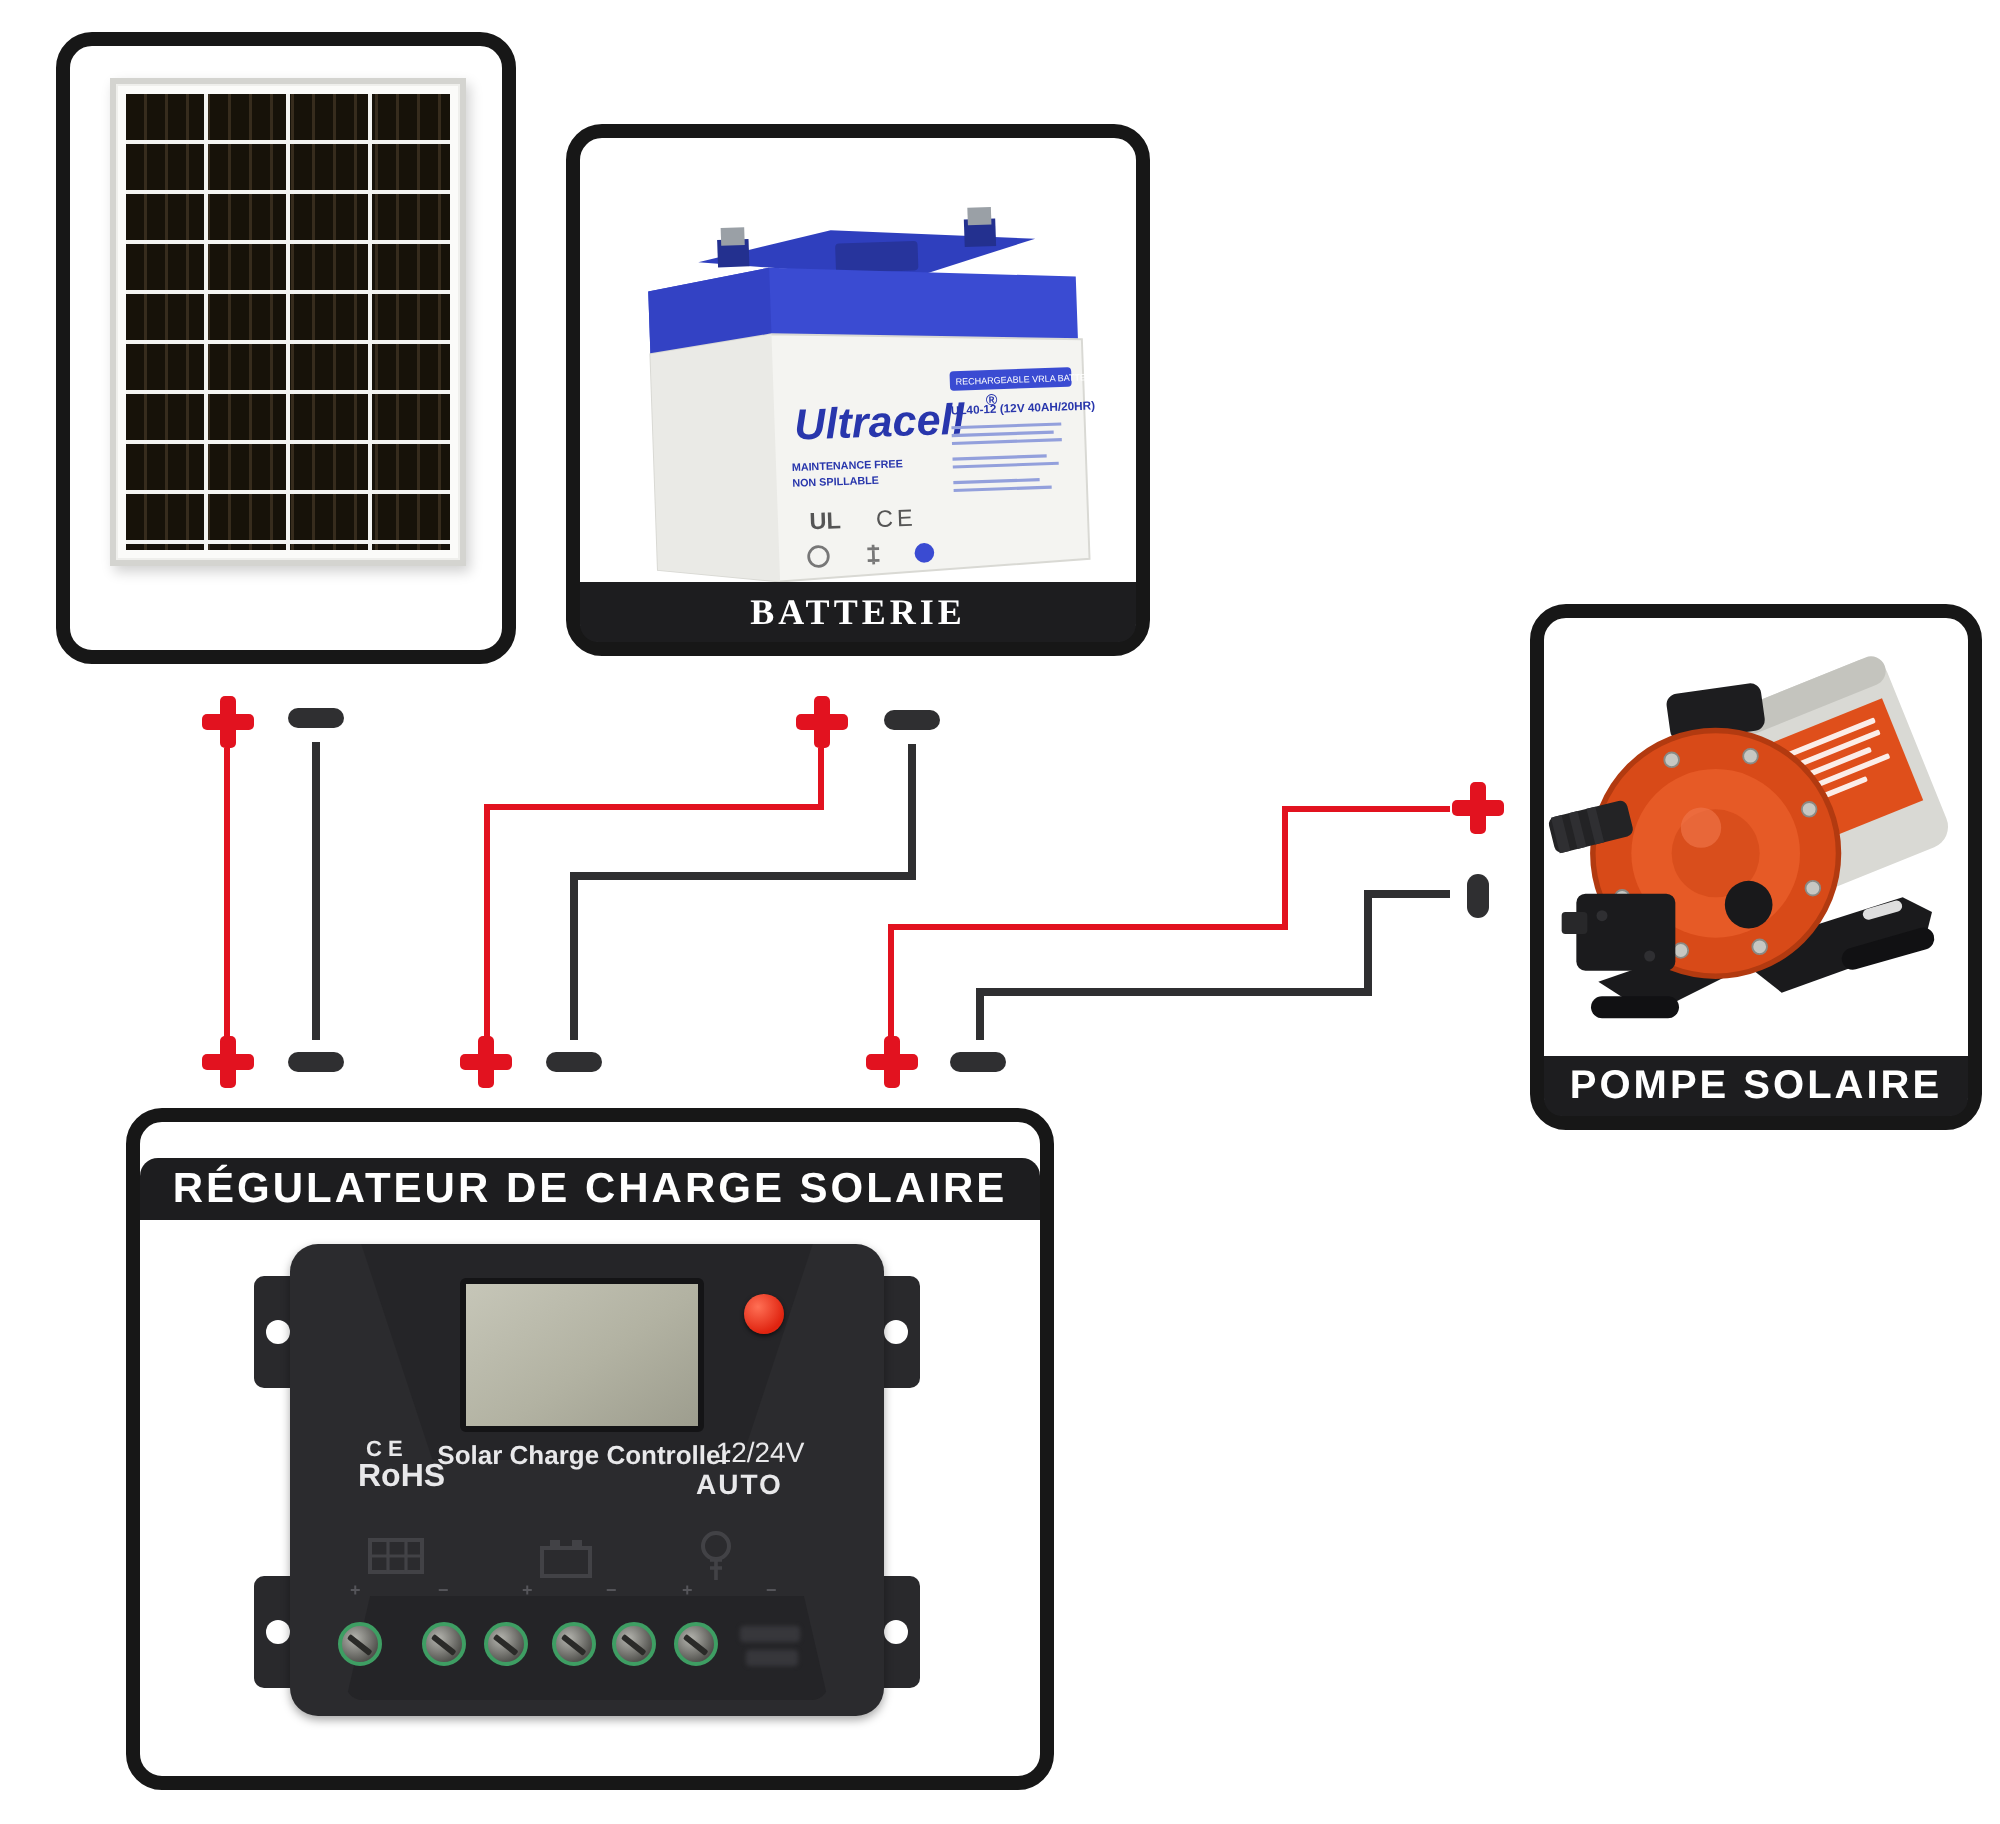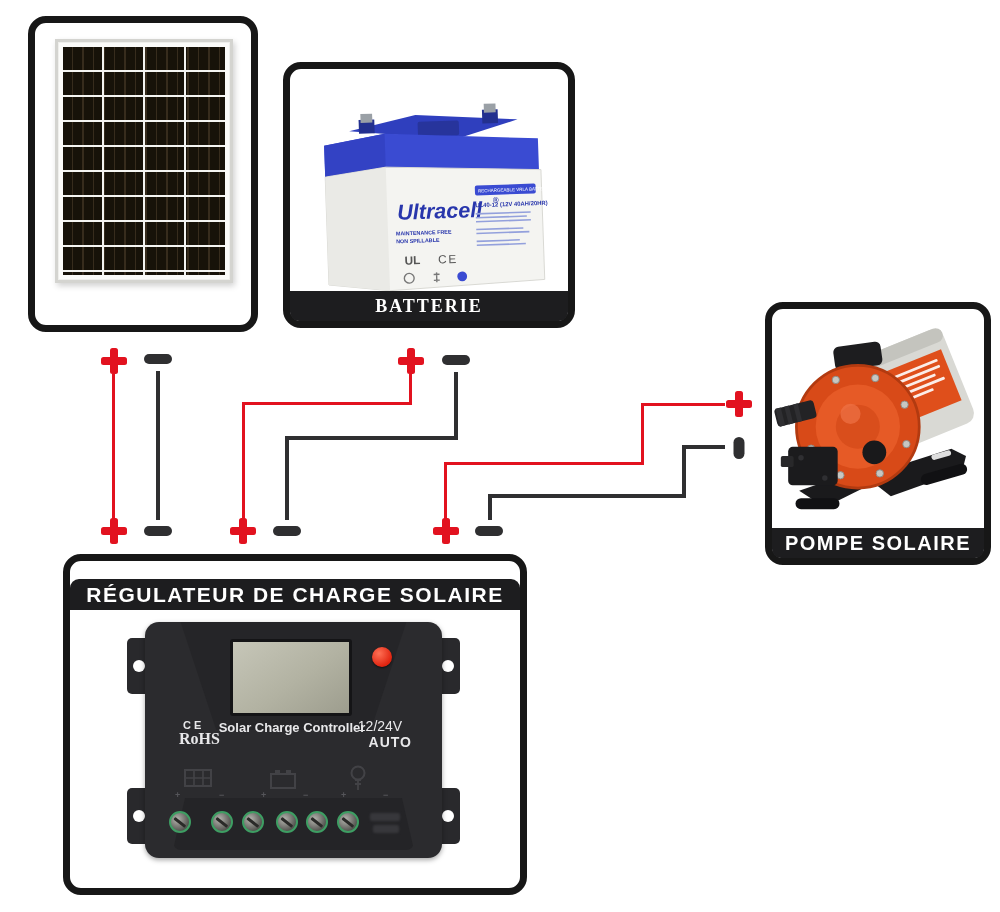--- a/index.html
+++ b/index.html
@@ -35,24 +35,24 @@
   .ctl-ear .hole{position:absolute;left:50%;top:50%;width:12px;height:12px;border-radius:50%;background:#fff;transform:translate(-50%,-50%);}
   .ctl-body{position:absolute;inset:0;background:#2b2b2e;border-radius:14px;box-shadow:0 2px 5px rgba(0,0,0,.35);}
   .ctl-facet{position:absolute;left:0;right:0;top:0;height:108px;background:#252528;
     clip-path:polygon(12% 0,88% 0,76% 100%,24% 100%);border-radius:14px 14px 0 0;}
   .ctl-screen{position:absolute;left:85px;top:17px;width:122px;height:77px;border:3px solid #141416;border-radius:3px;
     background:linear-gradient(145deg,#c6c6b8 0%,#b2b2a2 55%,#9d9d8e 100%);}
   .ctl-button{position:absolute;left:227px;top:25px;width:20px;height:20px;border-radius:50%;
     background:radial-gradient(circle at 35% 32%,#ff7055,#e02410 70%);box-shadow:0 1px 2px rgba(0,0,0,.6);}
   .ctl-text{position:absolute;color:#e8e8ea;white-space:nowrap;}
   .ctl-ce{left:38px;top:97px;font-size:11px;font-weight:700;letter-spacing:3px;}
-  .ctl-rohs{left:34px;top:108px;font-size:16px;font-weight:700;font-family:Liberation Serif, serif;}
+  .ctl-rohs{left:34px;top:108px;font-size:16px;font-weight:700;}
   .ctl-title{left:72px;width:150px;top:98px;text-align:center;font-size:13px;font-weight:700;}
   .ctl-volt{left:203px;top:96px;width:64px;text-align:center;font-size:14px;font-weight:400;}
-  .ctl-auto{left:203px;top:112px;width:64px;text-align:right;font-size:14px;font-weight:700;letter-spacing:1px;}
+  .ctl-auto{left:203px;top:112px;width:64px;text-align:left;font-size:14px;font-weight:700;letter-spacing:1px;}
   .ctl-terms{position:absolute;left:28px;top:176px;width:241px;height:52px;background:#242427;border-radius:8px;
     clip-path:polygon(5% 0,95% 0,100% 100%,0 100%);}
   .screw{position:absolute;width:22px;height:22px;border-radius:50%;border:2px solid #3e9e63;
     background:radial-gradient(circle at 35% 35%,#b5b5af,#50504c 75%);}
   .screw::after{content:"";position:absolute;left:2px;top:8px;width:14px;height:2.5px;background:#2a2a28;transform:rotate(38deg);border-radius:1px;}
   .ctl-icon{position:absolute;opacity:.85;}
   .ctl-mark{position:absolute;color:#55555a;font-size:9px;font-weight:700;}
   .ctl-smudge{position:absolute;background:#37373b;border-radius:2px;filter:blur(1px);}
 
   

